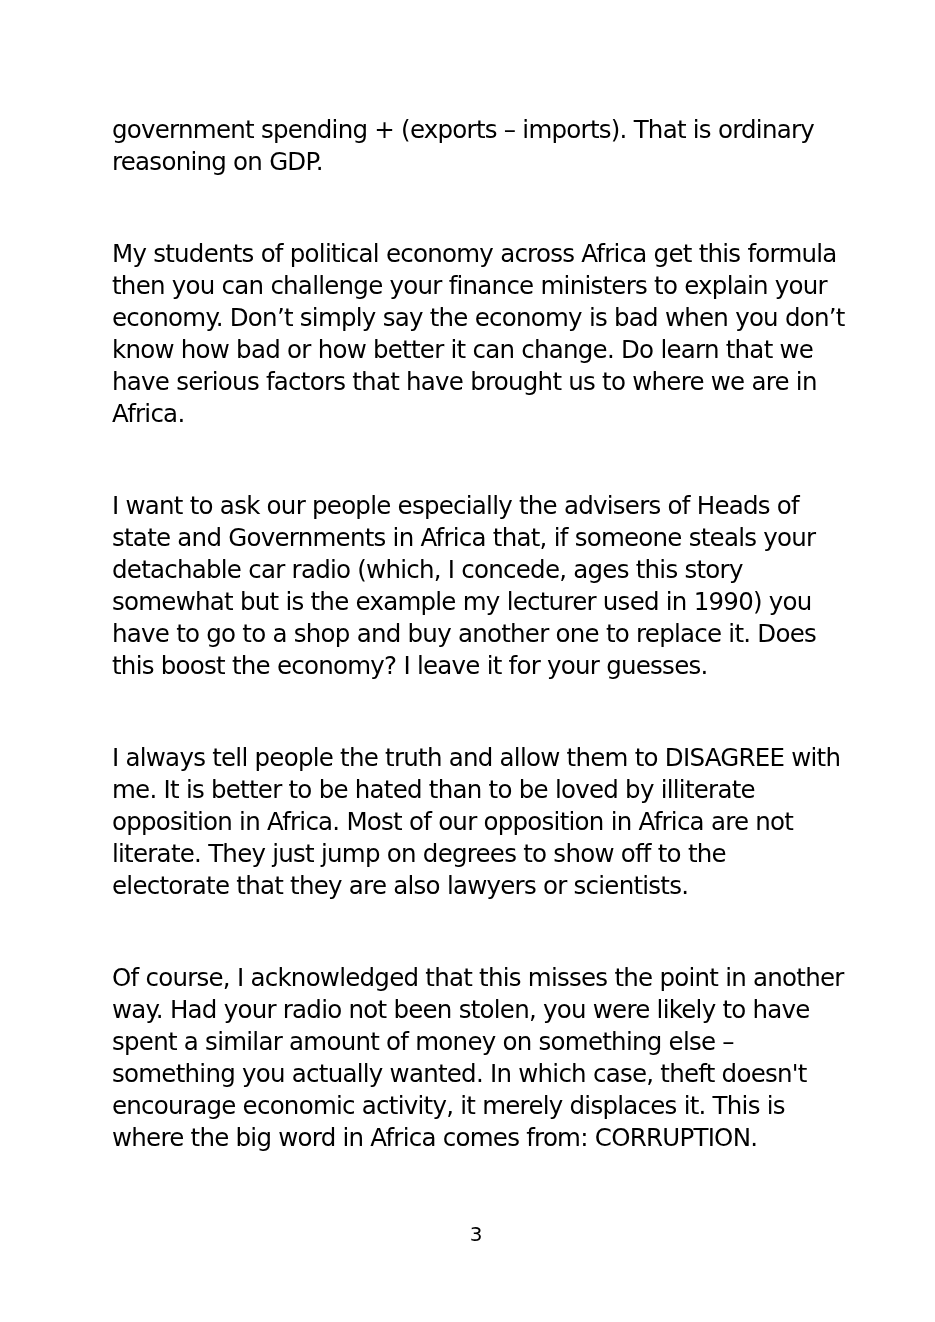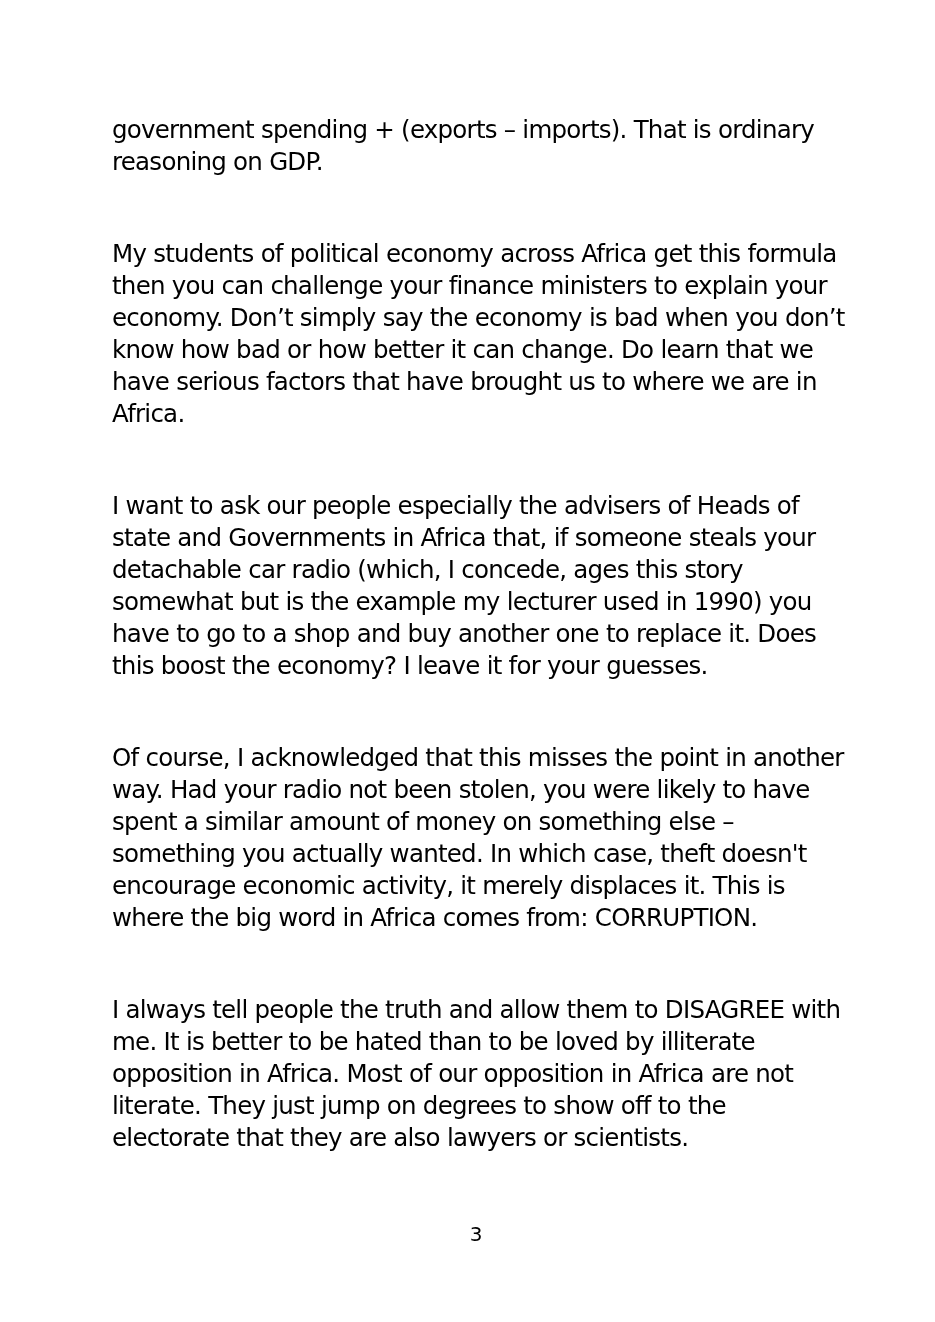--- a/index.html
+++ b/index.html
@@ -55,26 +55,26 @@
 economy. Don’t simply say the economy is bad when you don’t
 know how bad or how better it can change. Do learn that we
 have serious factors that have brought us to where we are in
 Africa.</p>
     <p class="para">I want to ask our people especially the advisers of Heads of
 state and Governments in Africa that, if someone steals your
 detachable car radio (which, I concede, ages this story
 somewhat but is the example my lecturer used in 1990) you
 have to go to a shop and buy another one to replace it. Does
 this boost the economy? I leave it for your guesses.</p>
+    <p class="para">I always tell people the truth and allow them to DISAGREE with
+me. It is better to be hated than to be loved by illiterate
+opposition in Africa. Most of our opposition in Africa are not
+literate. They just jump on degrees to show off to the
+electorate that they are also lawyers or scientists.</p>
     <p class="para">Of course, I acknowledged that this misses the point in another
 way. Had your radio not been stolen, you were likely to have
 spent a similar amount of money on something else –
 something you actually wanted. In which case, theft doesn't
 encourage economic activity, it merely displaces it. This is
 where the big word in Africa comes from: CORRUPTION.</p>
-    <p class="para">I always tell people the truth and allow them to DISAGREE with
-me. It is better to be hated than to be loved by illiterate
-opposition in Africa. Most of our opposition in Africa are not
-literate. They just jump on degrees to show off to the
-electorate that they are also lawyers or scientists.</p>
   </div>
   <div class="footer">3</div>
 </div>
 
 </body></html>

